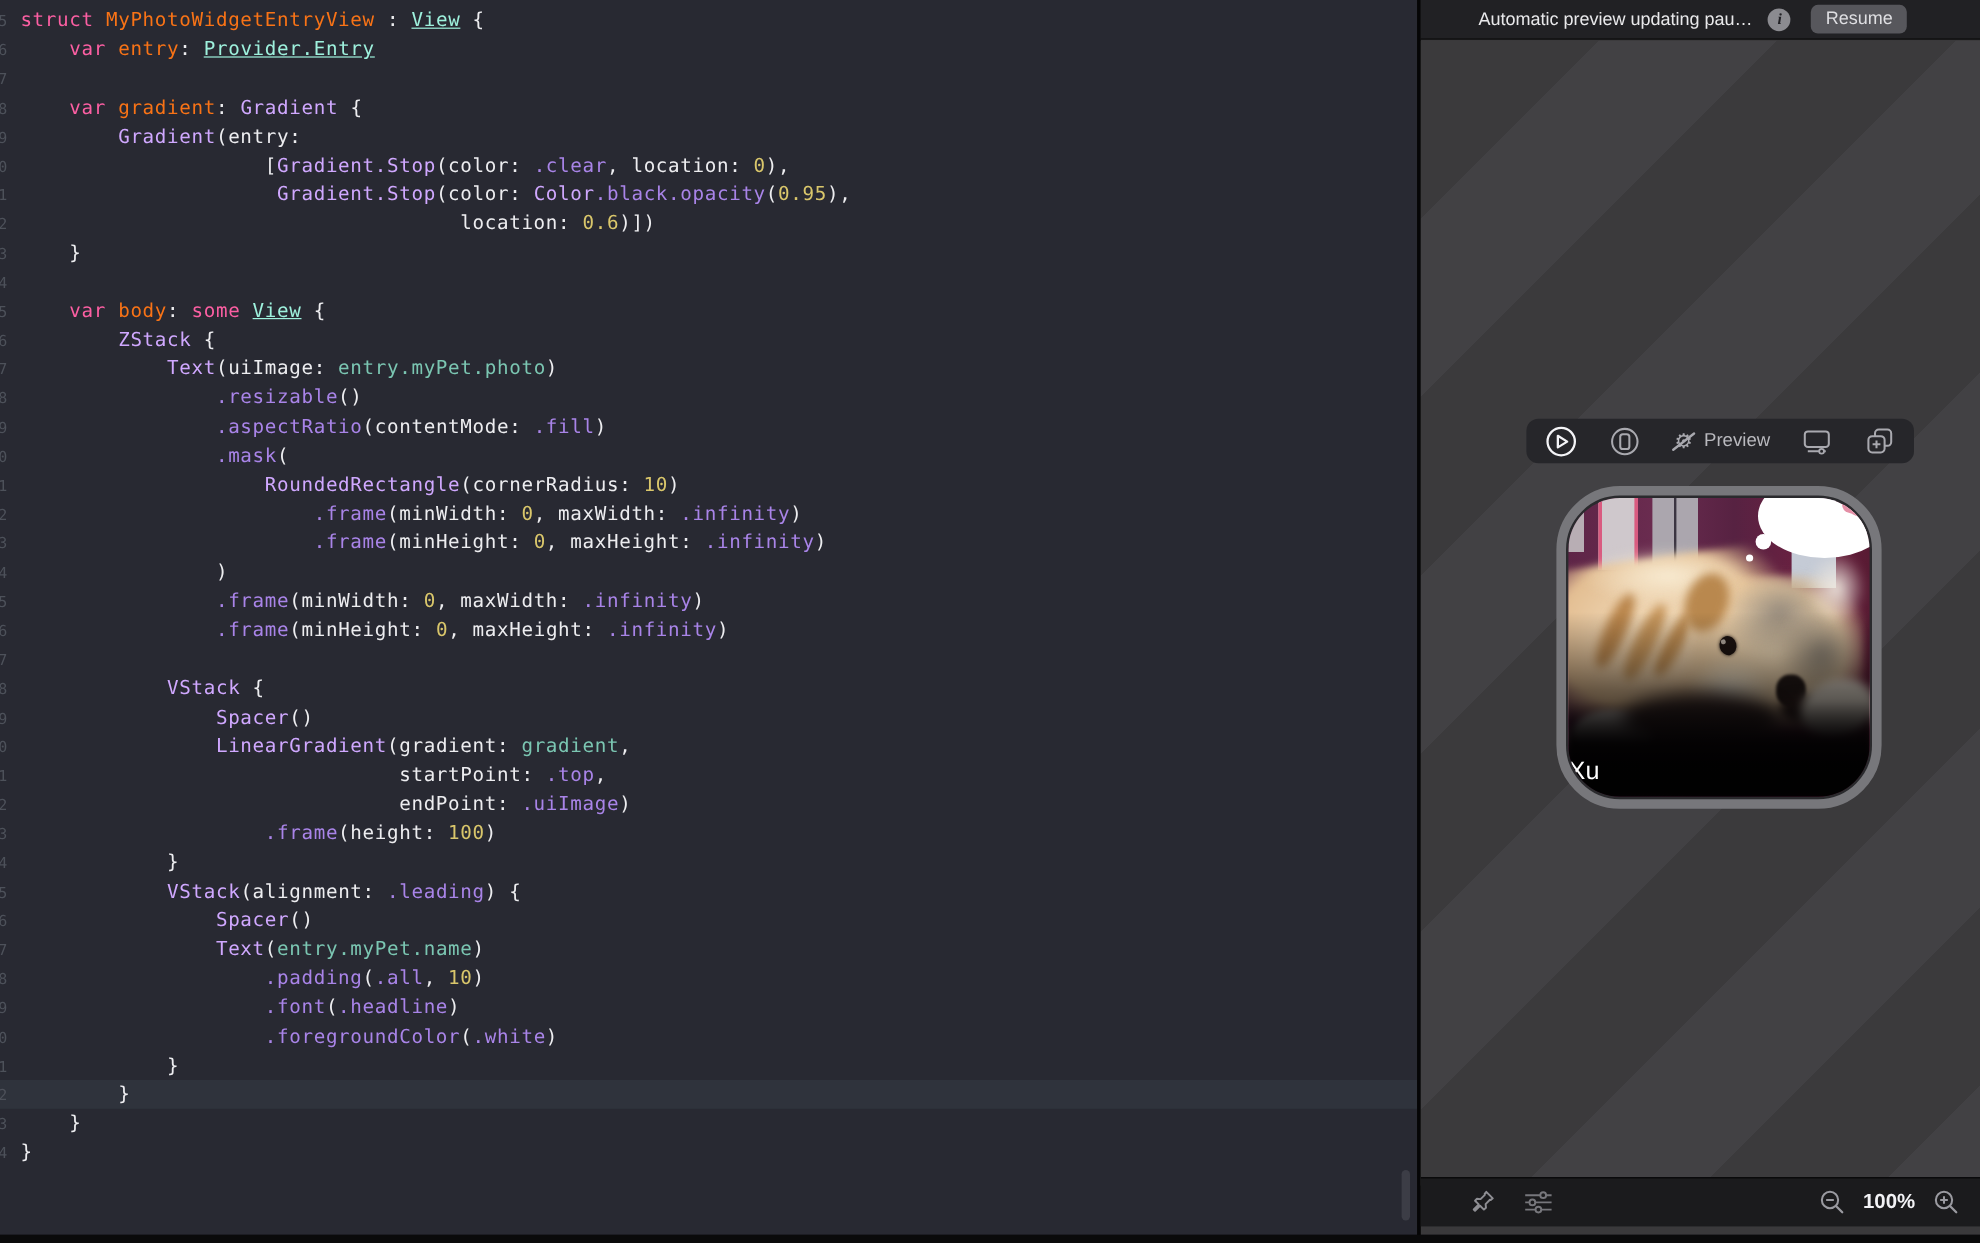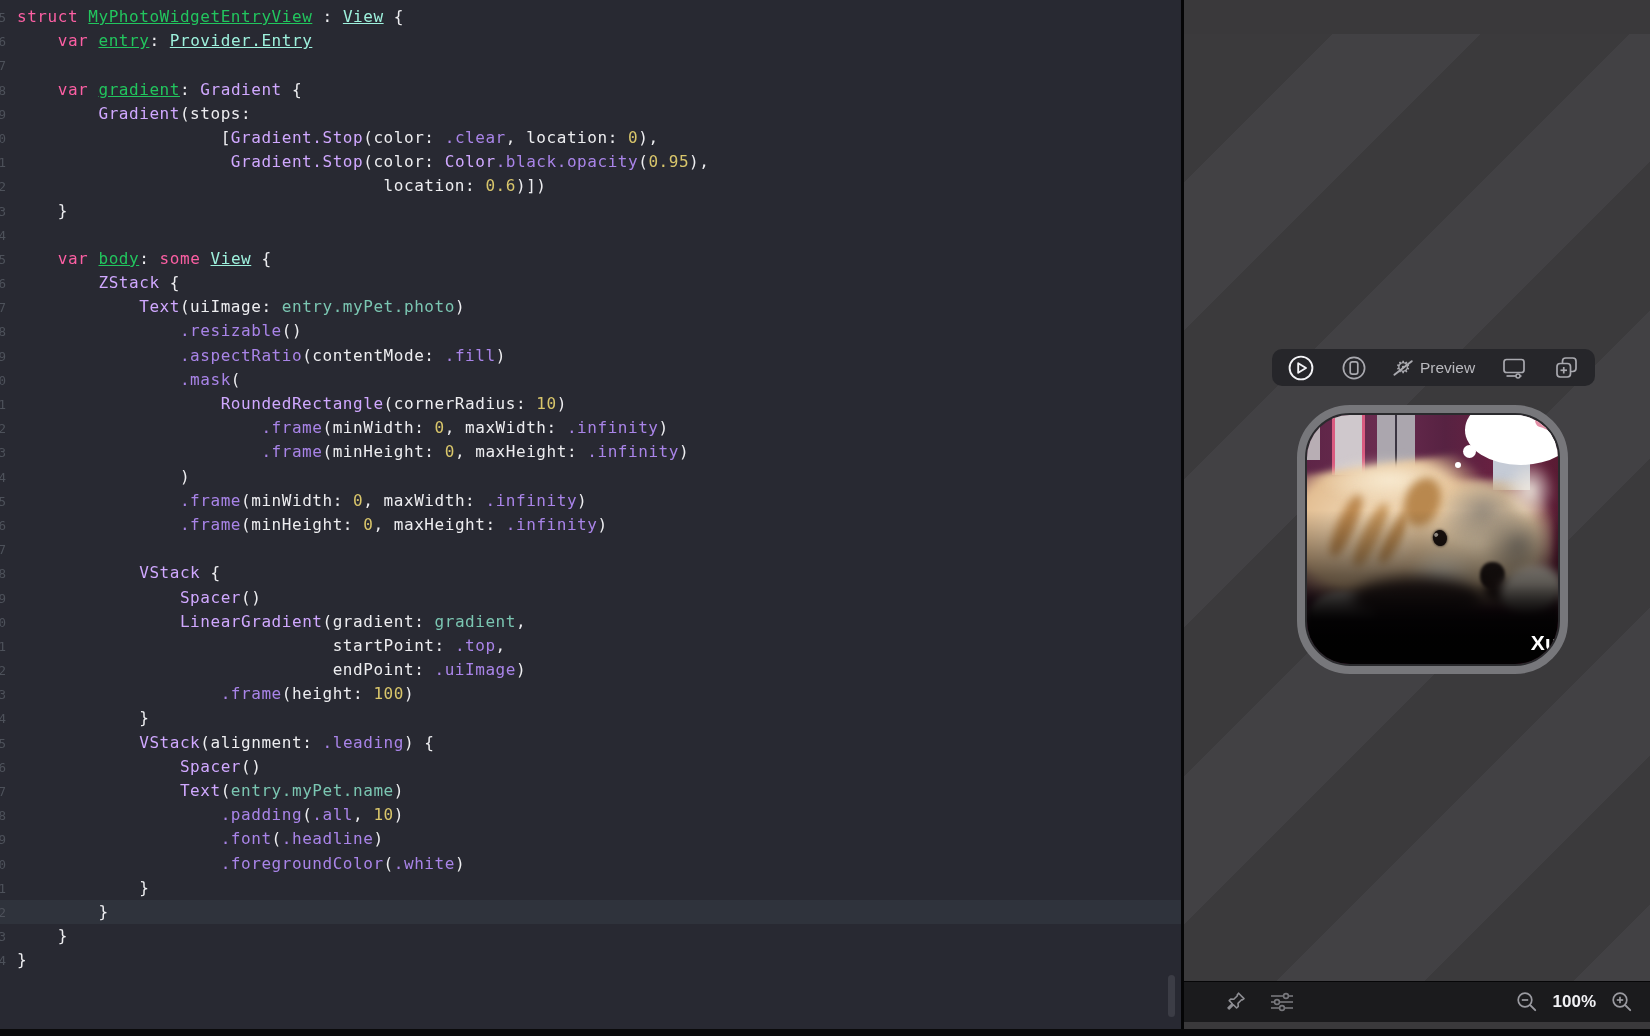--- a/index.html
+++ b/index.html
@@ -12,21 +12,21 @@
             background:#282932; overflow:hidden; }
   .code-area { position:absolute; left:0; top:5px; width:100%; }
   .code-row { position:relative; height:24.2px; white-space:pre;
               font-family:"DejaVu Sans Mono", monospace; font-size:16px;
               line-height:24.2px; letter-spacing:0.55px; color:#EDEDF0; }
   .code-row.hl { background:#2F333C; }
   .gut { position:absolute; left:-13px; top:1px; width:19px; text-align:right;
          color:#4d515a; font-size:12.5px; letter-spacing:0; line-height:24.2px; }
   .line { display:block; padding-left:17px; }
   .tok-k { color:#FC5FA3; font-weight:normal; }
-  .tok-d { color:#22c55e;text-decoration:underline; }
+  .tok-d { color:#f97316; }
   .tok-t { color:#9EF1DD;text-decoration:underline; }
   .tok-c { color:#D0A8FF; }
   .tok-m { color:#A984E8; }
   .tok-p { color:#EDEDF0; }
   .tok-n { color:#D9C66B; }
   .tok-r { color:#7BC6B2; }
   .scroll-thumb { position:absolute; right:6px; top:975px; width:7px; height:42px;
                   border-radius:4px; background:#3c3d46; }
 
   .divider { position:absolute; left:1181px; top:0; width:3px; height:1036px; background:#050506; }
@@ -101,22 +101,22 @@
   .nose { left:69%; top:59%; width:10%; height:11%; background:#241a18; border-radius:46%; filter:blur(1.5px); }
   .mouth-shadow { left:70%; top:66%; width:14%; height:9%; background:#30201e; border-radius:50%; filter:blur(4px); }
   .right-paw { left:77%; top:61%; width:25%; height:19%; background:#e5dccf; border-radius:50%;
                transform:rotate(-18deg); filter:blur(4px); }
   .left-paw { left:1%; top:71%; width:27%; height:17%; background:#ede7df; border-radius:50%; filter:blur(3px); }
   .chest-shadow { left:18%; top:65%; width:52%; height:18%; background:#3a2a28; border-radius:50%; filter:blur(7px); }
   .floor { left:0; bottom:0; width:100%; height:32%;
            background:linear-gradient(180deg, rgba(20,13,18,0) 0%, #140d12 45%, #0d080c 100%); filter:blur(2px); }
   .wgrad { left:0; bottom:0; width:100%; height:62%;
            background:linear-gradient(180deg, rgba(0,0,0,0) 0%, rgba(0,0,0,.55) 42%, rgba(0,0,0,.93) 82%); }
-  .pet-name { left:0; bottom:9px; width:100%; text-align:right; color:#fff;
-              font-size:21px; font-weight:bold; letter-spacing:.2px; }
+  .pet-name { left:0; bottom:9px; width:100%; text-align:left; color:#fff;
+              font-size:21px; font-weight:normal; letter-spacing:.2px; }
   .bubble-main { right:-7%; top:-8%; width:44%; height:28%; background:#fff; border-radius:50%; }
   .bubble-b2 { right:1%; top:4%; width:24%; height:14%; background:#fff; border-radius:50%; }
   .bubble-heart { right:-1%; top:-2%; width:10%; height:8%; background:#e48fa6; border-radius:50%; }
   .bubble-d1 { left:62%; top:12%; width:13px; height:13px; background:#fff; border-radius:50%; }
   .bubble-d2 { left:59%; top:19%; width:6px; height:6px; background:#fff; border-radius:50%; }
 
   
   .statusbar { position:absolute; left:0; bottom:7px; width:100%; height:41px;
                background:#1b1b1d; border-top:1px solid #060607;
                display:flex; align-items:center; padding:0 14px; }
@@ -133,21 +133,21 @@
 <body>
 
 <div class="app">
 
   <div class="editor">
     <div class="code-area">
         <div class="code-row"><span class="gut">55</span><span class="line"><span class="tok-k">struct</span><span class="tok-p"> </span><span class="tok-d">MyPhotoWidgetEntryView</span><span class="tok-p"> : </span><span class="tok-t">View</span><span class="tok-p"> {</span></span></div>
         <div class="code-row"><span class="gut">56</span><span class="line"><span class="tok-p">    </span><span class="tok-k">var</span><span class="tok-p"> </span><span class="tok-d">entry</span><span class="tok-p">: </span><span class="tok-t">Provider.Entry</span></span></div>
         <div class="code-row"><span class="gut">57</span><span class="line"> </span></div>
         <div class="code-row"><span class="gut">58</span><span class="line"><span class="tok-p">    </span><span class="tok-k">var</span><span class="tok-p"> </span><span class="tok-d">gradient</span><span class="tok-p">: </span><span class="tok-c">Gradient</span><span class="tok-p"> {</span></span></div>
-        <div class="code-row"><span class="gut">59</span><span class="line"><span class="tok-p">        </span><span class="tok-c">Gradient</span><span class="tok-p">(stops:</span></span></div>
+        <div class="code-row"><span class="gut">59</span><span class="line"><span class="tok-p">        </span><span class="tok-c">Gradient</span><span class="tok-p">(entry:</span></span></div>
         <div class="code-row"><span class="gut">60</span><span class="line"><span class="tok-p">                    [</span><span class="tok-c">Gradient.Stop</span><span class="tok-p">(color: </span><span class="tok-m">.clear</span><span class="tok-p">, location: </span><span class="tok-n">0</span><span class="tok-p">),</span></span></div>
         <div class="code-row"><span class="gut">61</span><span class="line"><span class="tok-p">                     </span><span class="tok-c">Gradient.Stop</span><span class="tok-p">(color: </span><span class="tok-c">Color</span><span class="tok-m">.black.opacity</span><span class="tok-p">(</span><span class="tok-n">0.95</span><span class="tok-p">),</span></span></div>
         <div class="code-row"><span class="gut">62</span><span class="line"><span class="tok-p">                                    location: </span><span class="tok-n">0.6</span><span class="tok-p">)])</span></span></div>
         <div class="code-row"><span class="gut">63</span><span class="line"><span class="tok-p">    }</span></span></div>
         <div class="code-row"><span class="gut">64</span><span class="line"> </span></div>
         <div class="code-row"><span class="gut">65</span><span class="line"><span class="tok-p">    </span><span class="tok-k">var</span><span class="tok-p"> </span><span class="tok-d">body</span><span class="tok-p">: </span><span class="tok-k">some</span><span class="tok-p"> </span><span class="tok-t">View</span><span class="tok-p"> {</span></span></div>
         <div class="code-row"><span class="gut">66</span><span class="line"><span class="tok-p">        </span><span class="tok-c">ZStack</span><span class="tok-p"> {</span></span></div>
         <div class="code-row"><span class="gut">67</span><span class="line"><span class="tok-p">            </span><span class="tok-c">Text</span><span class="tok-p">(uiImage: </span><span class="tok-r">entry.myPet.photo</span><span class="tok-p">)</span></span></div>
         <div class="code-row"><span class="gut">68</span><span class="line"><span class="tok-p">                </span><span class="tok-m">.resizable</span><span class="tok-p">()</span></span></div>
         <div class="code-row"><span class="gut">69</span><span class="line"><span class="tok-p">                </span><span class="tok-m">.aspectRatio</span><span class="tok-p">(contentMode: </span><span class="tok-m">.fill</span><span class="tok-p">)</span></span></div>
@@ -177,20 +177,25 @@
         <div class="code-row"><span class="gut">93</span><span class="line"><span class="tok-p">    }</span></span></div>
         <div class="code-row"><span class="gut">94</span><span class="line"><span class="tok-p">}</span></span></div>
       </div>
     <div class="scroll-thumb"></div>
   </div>
 
   <div class="divider"></div>
 
   <div class="panel">
 
+    <div class="panel-header">
+      <span class="hdr-msg">Automatic preview updating pau…</span>
+      <span class="info-badge">i</span>
+      <button class="resume-btn">Resume</button>
+    </div>
 
     <div class="canvas">
 
       <div class="pill">
         <button class="pill-btn">
           <svg width="28" height="28" viewBox="0 0 28 28">
             <circle cx="14" cy="14" r="11.4" fill="none" stroke="#f4f4f7" stroke-width="1.9"></circle>
             <path d="M11.2 9.2 L19 14 L11.2 18.8 Z" fill="none" stroke="#f4f4f7" stroke-width="1.9" stroke-linejoin="round"></path>
           </svg>
         </button>

